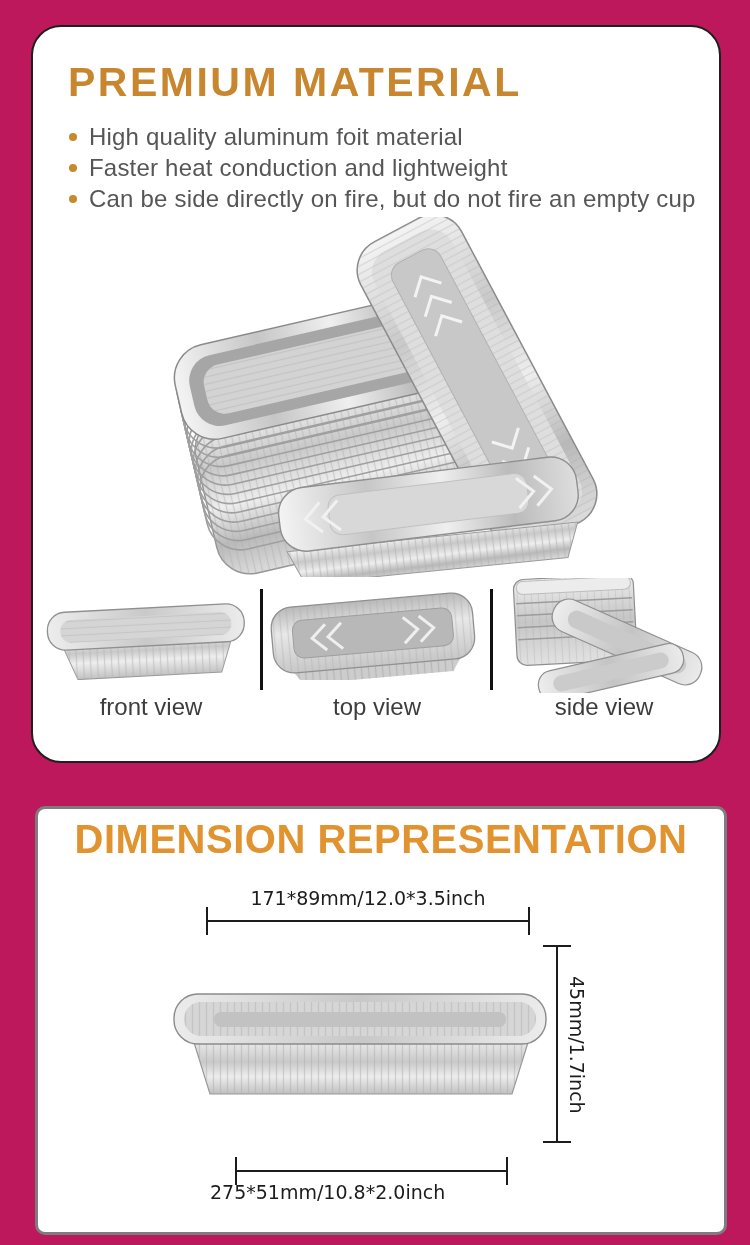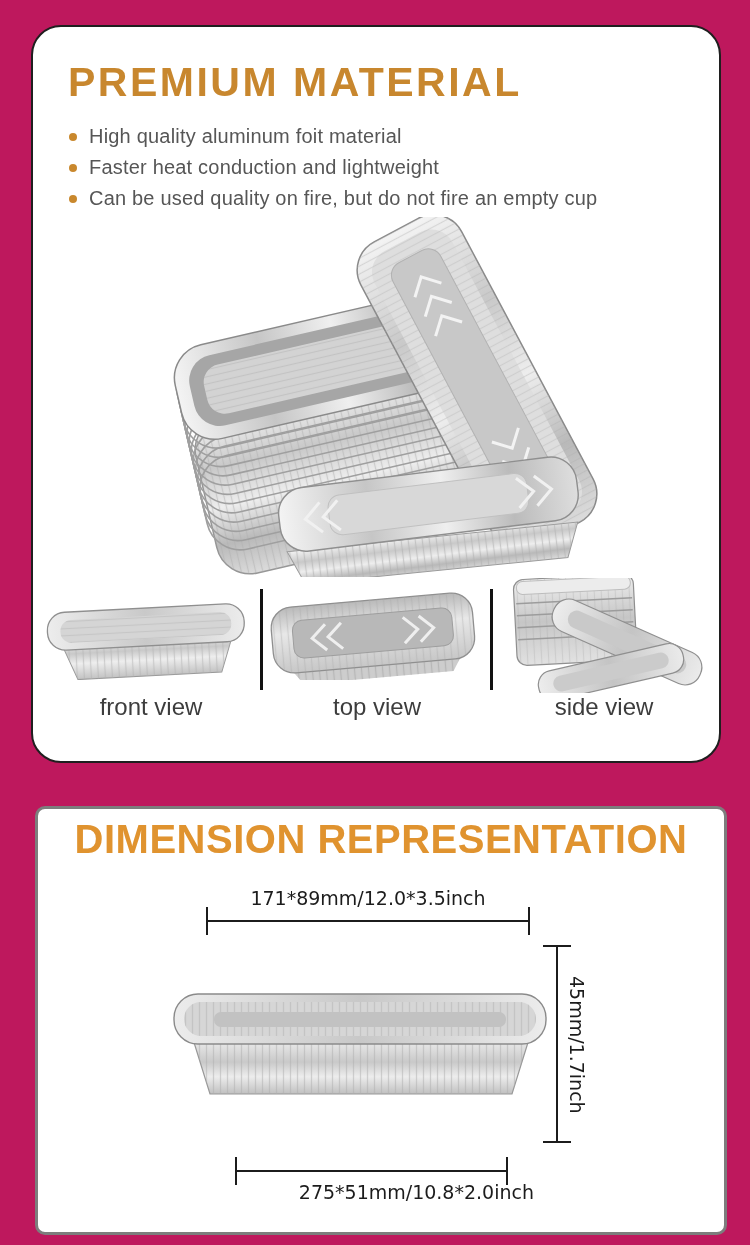--- a/index.html
+++ b/index.html
@@ -13,21 +13,21 @@
           font-size:41px;font-weight:800;letter-spacing:2.5px;
           color:var(--premium-accent,#c8872e);white-space:nowrap;}
   .title2{position:absolute;left:0;right:0;top:8px;margin:0;text-align:center;
           font-size:40px;font-weight:800;letter-spacing:.5px;
           color:var(--dimension-accent,#e0932f);white-space:nowrap;}
 
   .bullets{position:absolute;left:36px;top:94px;margin:0;padding:0;list-style:none;}
   .bullets li{display:flex;align-items:center;height:31px;}
   .dot{width:8px;height:8px;border-radius:50%;background:var(--bullet-dot,#c9882d);
        margin-right:12px;flex:0 0 auto;}
-  .btxt{font-size:20px;color:var(--body-text,#565656);letter-spacing:.2px;white-space:nowrap;}
+  .btxt{font-size:24px;color:var(--body-text,#565656);letter-spacing:.2px;white-space:nowrap;}
 
   .main-photo{position:absolute;left:119px;top:190px;width:470px;height:360px;}
   .thumb{position:absolute;}
   .thumb1{left:11px;top:573px;width:205px;height:80px;}
   .thumb2{left:231px;top:561px;width:218px;height:92px;}
   .thumb3{left:474px;top:551px;width:200px;height:115px;}
   .vdiv{position:absolute;width:3px;height:101px;top:562px;background:#111;}
   .vdiv1{left:227px;}
   .vdiv2{left:457px;}
   .vlabel{position:absolute;top:666px;font-size:24px;color:var(--label-text,#3d3d3d);
@@ -43,21 +43,21 @@
   .dim-bottom{left:197px;top:361px;width:273px;height:2px;}
   .dim-top i,.dim-bottom i{top:-13px;width:2px;height:28px;}
   .dim .tl{left:0;} .dim .tr{right:0;}
   .dim-vert{left:518px;top:136px;width:2px;height:198px;}
   .dim-vert i{left:-13px;width:28px;height:2px;}
   .dim .tt{top:0;} .dim .tb{bottom:0;}
 
   .dim-label{position:absolute;font-family:"DejaVu Sans",sans-serif;
              font-size:19px;color:var(--dim-text,#1c1c1c);white-space:nowrap;}
   .width-label{left:168px;top:78px;width:324px;text-align:center;}
-  .base-label{left:172px;top:372px;width:324px;text-align:right;}
+  .base-label{left:172px;top:372px;width:324px;text-align:left;}
   .height-label{left:528px;top:140px;height:192px;writing-mode:vertical-rl;text-align:center;}
 
   .tray-illus{position:absolute;left:130px;top:179px;width:385px;height:112px;}
 </style>
 </head>
 <body>
 
 <div class="page">
 
   <section class="box box1">
@@ -67,21 +67,21 @@
       <li>
         <span class="dot"></span>
         <span class="btxt">High quality aluminum foit material</span>
       </li>
       <li>
         <span class="dot"></span>
         <span class="btxt">Faster heat conduction and lightweight</span>
       </li>
       <li>
         <span class="dot"></span>
-        <span class="btxt">Can be used quality on fire, but do not fire an empty cup</span>
+        <span class="btxt">Can be side directly on fire, but do not fire an empty cup</span>
       </li>
     </ul>
 
     <div class="main-photo">
       <svg viewBox="0 0 470 360" width="470" height="360" aria-hidden="true">
         <defs>
           <linearGradient id="sv-a" x1="0" y1="0" x2="0" y2="1">
             <stop offset="0" stop-color="#f4f4f4"></stop>
               <stop offset=".3" stop-color="#c9c9c9"></stop>
             <stop offset=".55" stop-color="#eeeeee"></stop>

